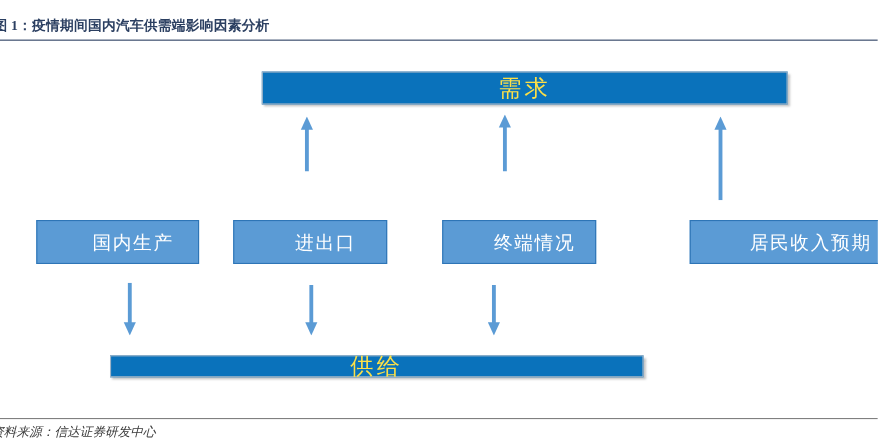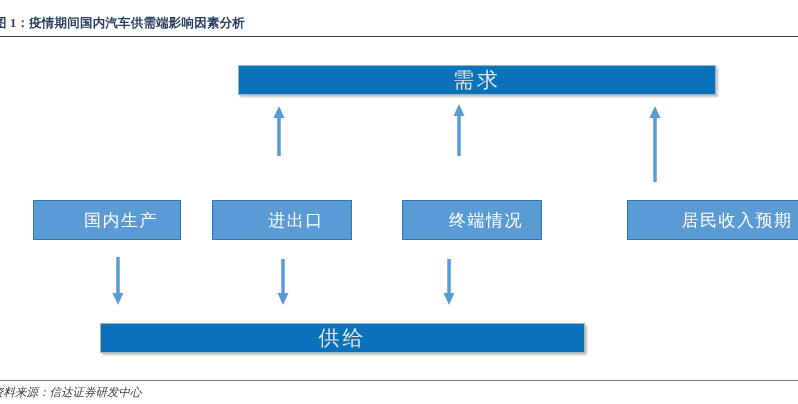--- a/index.html
+++ b/index.html
@@ -67,40 +67,40 @@
     width: 798px;
     height: 340px;
   }
 
   
   .bar {
     position: absolute;
     background: #0a72bb;
     border: 1px solid #9fb4c7;
     box-shadow: 2px 2px 2px rgba(120,120,120,0.45);
-    color: #e5e5e5;
+    color: #fde047;
     display: flex;
     align-items: center;
     justify-content: center;
     font-family: "Liberation Serif", "DejaVu Serif", serif;
     font-size: 21px;
     letter-spacing: 3px;
     box-sizing: border-box;
   }
   .bar-demand {
     left: 238px;
     top: 27px;
     width: 478px;
     height: 30px;
   }
   .bar-supply {
     left: 100px;
     top: 285px;
     width: 485px;
-    height: 30px;
+    height: 20px;
   }
 
   
   .factor-box {
     position: absolute;
     top: 162px;
     height: 40px;
     background: #5b9bd5;
     border: 1.5px solid #2e75b6;
     color: #ffffff;

